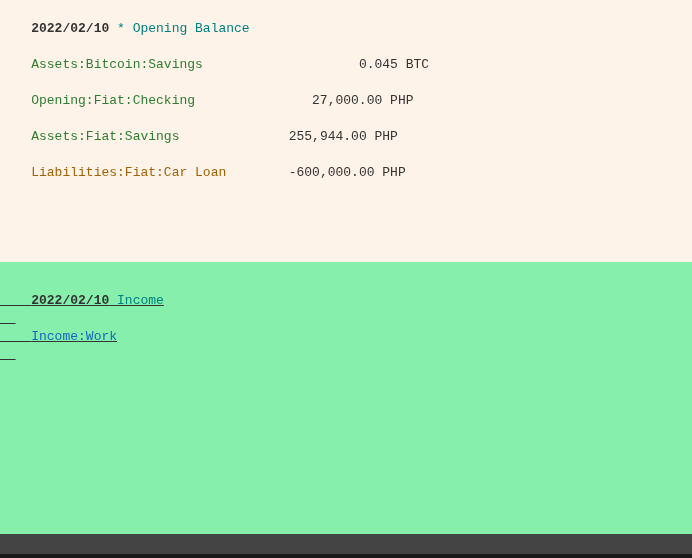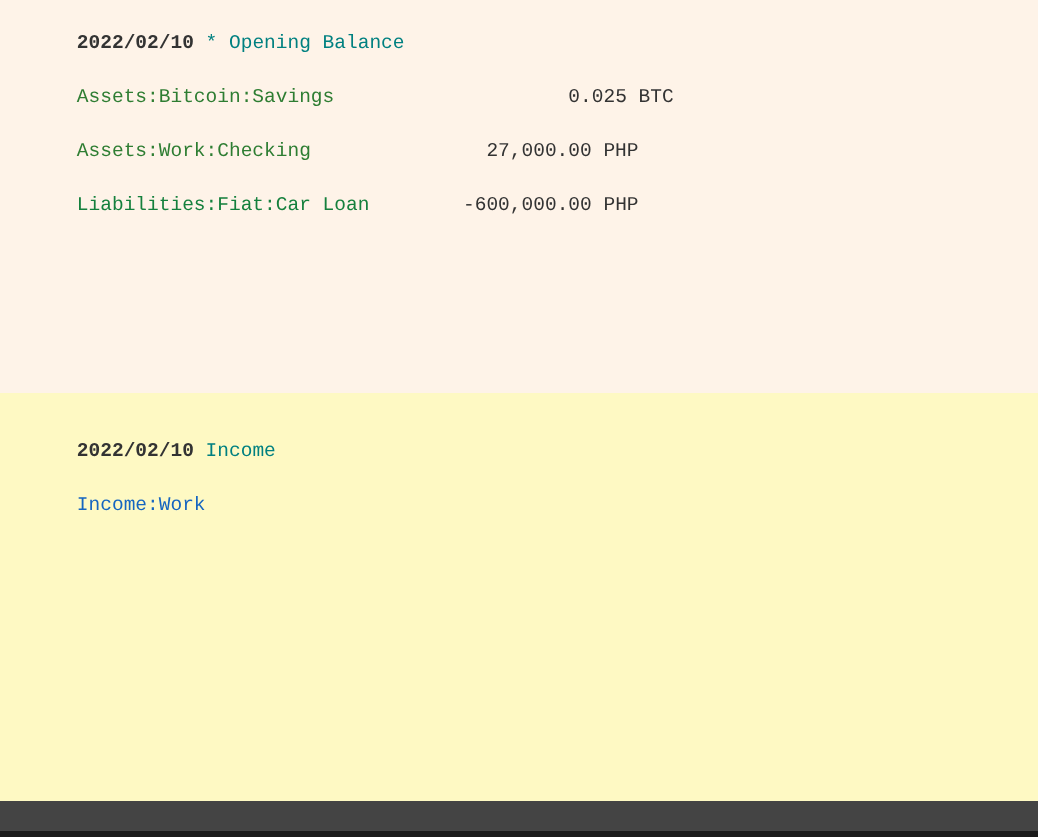--- a/index.html
+++ b/index.html
@@ -19,26 +19,26 @@
       background: #f5f0e8;
       color: #333;
       width: 692px;
       height: 262px;
       overflow: hidden;
       padding: 2px 0;
     }
     .line {
       white-space: pre;
       line-height: 18px;
-      padding: 0 20px;
+      padding: 0 0;
     }
     .cyan { color: #008080; }
     .green { color: #2e7d32; }
     .blue { color: #1565c0; margin-top: 44px; }
-    .red { color: #15803d; }
+    .red { color: #a16207; }
     .bold { font-weight: bold; }
 
     .mode-line {
       background: #444;
       color: #ccc;
       width: 692px;
       height: 20px;
       line-height: 20px;
       padding: 0 4px;
       white-space: pre;
@@ -59,34 +59,37 @@
       white-space: pre;
       line-height: 18px;
       padding: 0 4px;
       color: #d4d4d4;
     }
 
     .opening-balance-block {
       background: #fef3e8;
     }
     .income-block {
-      background: #fef9c3;
+      background: #86efac;
+      text-decoration: underline;
     }
   </style>
 </head>
 <body>
 
 <div class="editor-area opening-balance-block">
 
   <div class="line">
     <span class="bold">2022/02/10</span><span> </span><span class="cyan">* Opening Balance</span>
   </div>
-  <div class="line">    <span class="green">Assets:Bitcoin:Savings</span><span>                    0.025 BTC</span>
+  <div class="line">    <span class="green">Assets:Bitcoin:Savings</span><span>                    0.045 BTC</span>
   </div>
-  <div class="line">    <span class="green">Assets:Work:Checking</span><span>               27,000.00 PHP</span>
+  <div class="line">    <span class="green">Opening:Fiat:Checking</span><span>               27,000.00 PHP</span>
+  </div>
+  <div class="line">    <span class="green">Assets:Fiat:Savings</span><span>              255,944.00 PHP</span>
   </div>
   <div class="line">    <span class="red">Liabilities:Fiat:Car Loan</span><span>        -600,000.00 PHP</span>
   </div>
 
 </div>
 
 <div class="editor-area income-block" style="height:10px;"></div>
 
 <div class="editor-area income-block">
 

